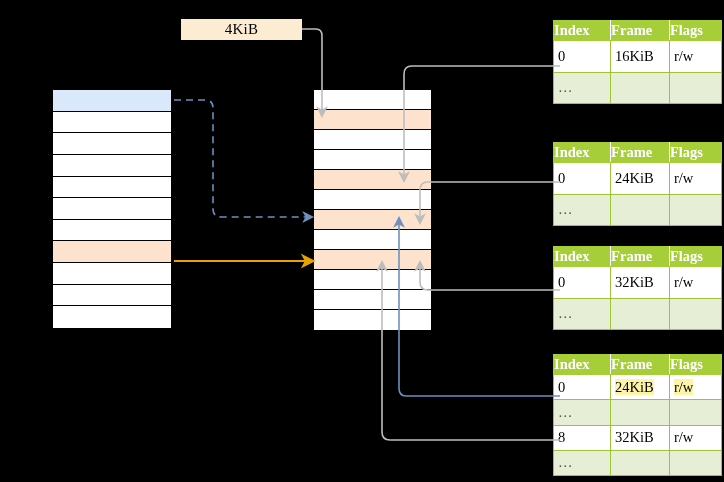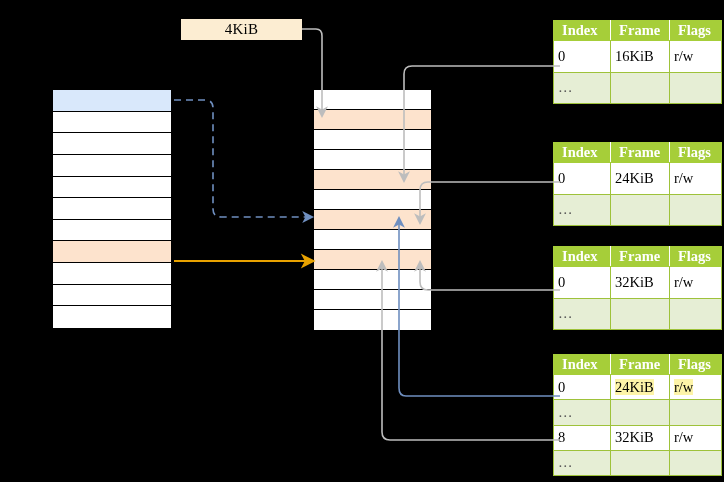--- a/index.html
+++ b/index.html
@@ -17,21 +17,21 @@
   
   .kib{position:absolute;background:#fcedd2;color:#000;
        display:flex;align-items:center;justify-content:center;
        font-size:15px;letter-spacing:.3px;}
 
   
   .ftable{position:absolute;border-collapse:collapse;border:1.5px solid #000;
           background:#e6eed5;box-sizing:border-box;}
   .ftable table{border-collapse:collapse;width:100%;height:100%;}
   .ftable th{background:#a6ce39;color:#fff;font-weight:bold;font-size:14.5px;
-             text-align:left;padding:1px 8px;border:1px solid #a6ce39;
+             text-align:left;padding:1px 0;border:1px solid #a6ce39;
              border-right:1.5px solid #fff;white-space:nowrap;}
   .ftable th:last-child{border-right:1px solid #a6ce39;}
   .ftable td{background:#fff;color:#000;font-size:14.5px;text-align:left;
              padding:0px 4px;border:1px solid #9ec23a;white-space:nowrap;}
   .ftable tr.dots td{background:#e6eed5;color:#555;letter-spacing:1px;}
   .ftable td.hl{position:relative;}
   .ftable td.hl > span{background:#fdf4a8;}
 
   
   .wires{position:absolute;inset:0;width:724px;height:482px;pointer-events:none;}

